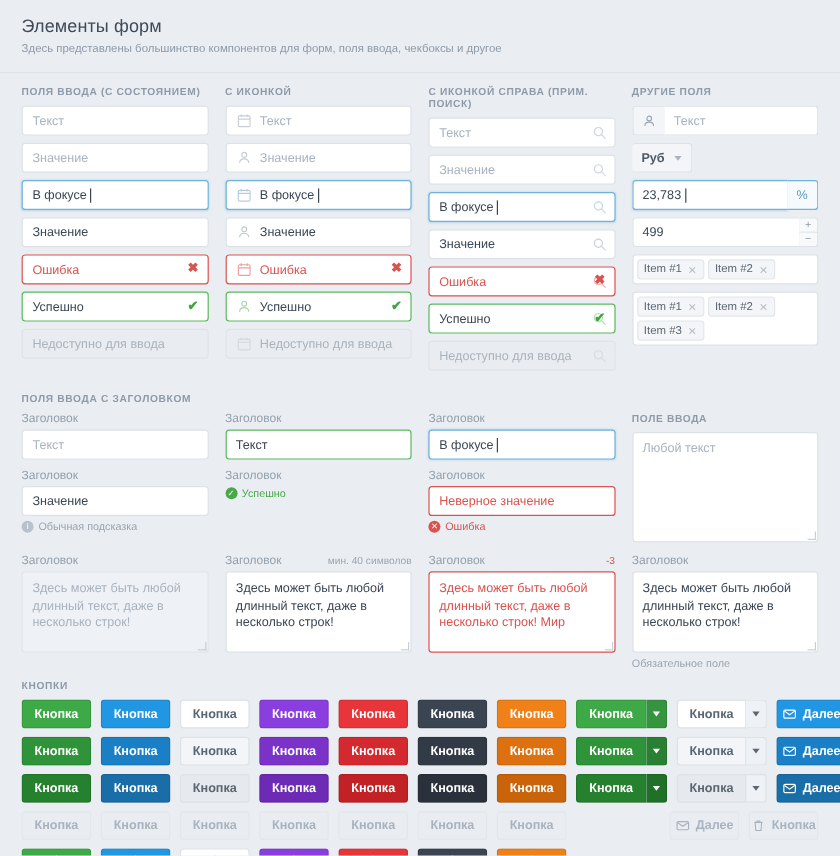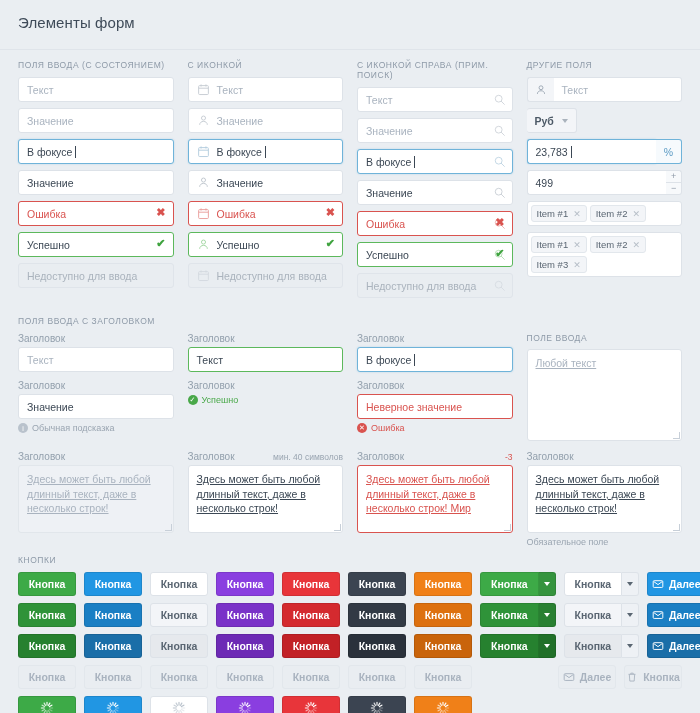--- a/index.html
+++ b/index.html
@@ -18,21 +18,21 @@
   .header { padding:14px 18px 10px 18px; }
   .header h1 { margin:0 0 4px 0; font-size:15px; font-weight:400; color:#3f4b59; letter-spacing:.1px; }
   .header p  { margin:0; font-size:9.5px; color:#8e9aa8; }
 
   .hr { height:1px; background:#dfe4ea; margin:4px 0 0 0; }
 
   
   .section { padding:10px 18px 0 18px; }
   .sec-label {
     font-size:8.5px; letter-spacing:.55px; color:#8e9aa8;
-    text-transform:uppercase; margin:0 0 7px 0;
+    text-transform:uppercase; margin:0 0 7px 0;font-weight:bold;
   }
   .cols { display:flex; gap:14px; }
   .col { flex:1 1 0; min-width:0; }
 
   
   .fld { position:relative; margin-bottom:6px; }
   .inp {
     width:100%; height:25px; border:1px solid #dde2e8; border-radius:3px;
     background:#fff; font-size:10.5px; font-family:"Liberation Sans", sans-serif;
     color:#3b4754; padding:0 8px; outline:none; display:flex; align-items:center;
@@ -98,21 +98,21 @@
   .hint.er { color:#d9534f; }
   .dot { width:10px; height:10px; border-radius:50%; display:inline-flex; align-items:center; justify-content:center;
          color:#fff; font-size:7px; flex:0 0 10px; }
   .dot.i { background:#b9c2cc; }
   .dot.g { background:#49a849; }
   .dot.r { background:#d9534f; }
 
   .ta {
     width:100%; border:1px solid #dde2e8; border-radius:3px; background:#fff;
     font-size:10.5px; color:#3b4754; padding:6px 8px; line-height:1.4; height:68px;
-    position:relative; overflow:hidden;text-decoration:underline;
+    position:relative; overflow:hidden;
   }
   .ta.ph { color:#a9b3bf; background:#eef1f5; border-color:#e1e6eb; }
   .ta.err { border-color:#d9534f; color:#d9534f; }
   .ta.big { height:92px; }
   .rsz { position:absolute; right:2px; bottom:2px; width:7px; height:7px;
          border-right:1px solid #c7cfd8; border-bottom:1px solid #c7cfd8; }
   .ta-wrap { position:relative; margin-bottom:0; }
 
   
   .btn-row { display:flex; gap:8px; margin-bottom:7px; align-items:flex-start; }
@@ -134,20 +134,21 @@
 
   .section-btns { padding:8px 18px 0 18px; }
 </style>
 </head>
 <body>
 
 <div class="page">
 
   <div class="header">
     <h1>Элементы форм</h1>
+    <p>Здесь представлены большинство компонентов для форм, поля ввода, чекбоксы и другое</p>
   </div>
   <div class="hr"></div>
 
   <div class="section">
     <div class="cols">
       <div class="col">
         <div class="sec-label">ПОЛЯ ВВОДА (С СОСТОЯНИЕМ)</div>
         <div id="c1">
             <div class="fld">
               <div class="inp ph">

